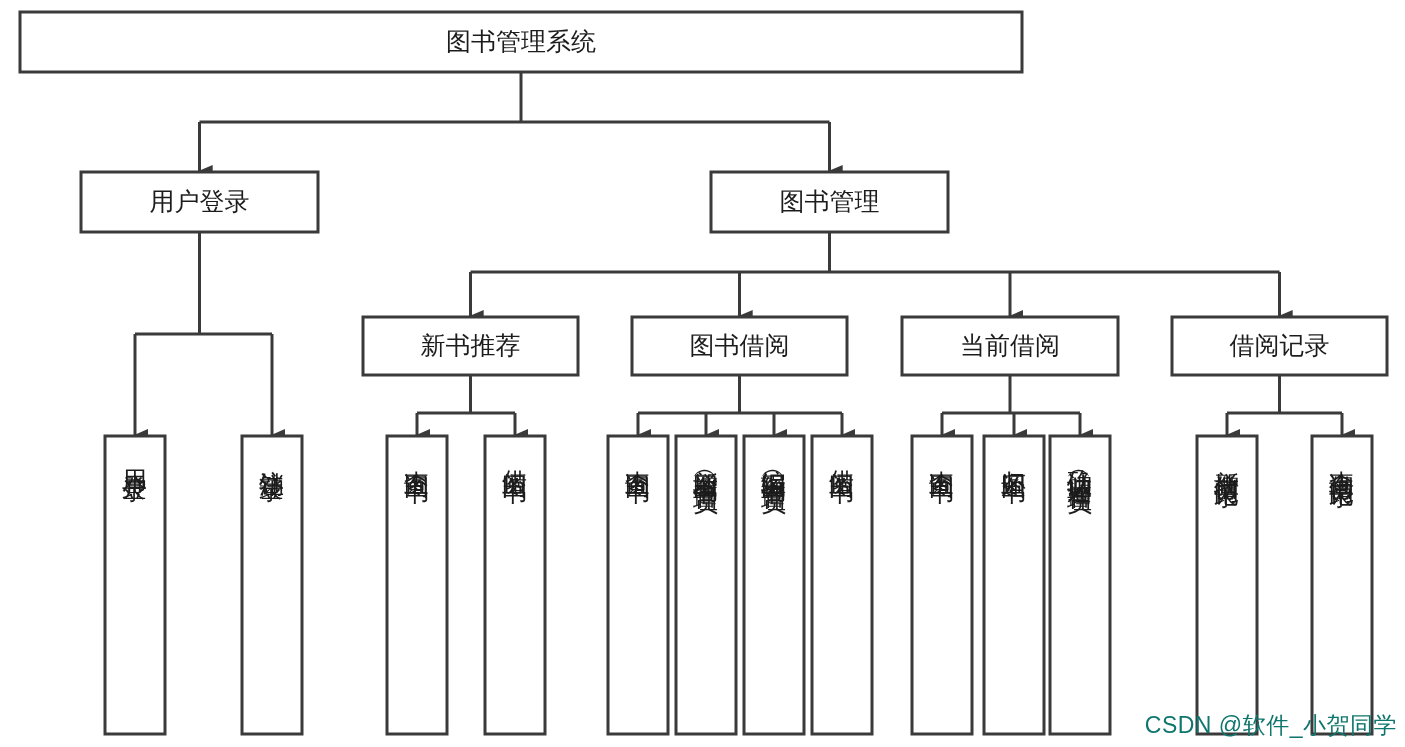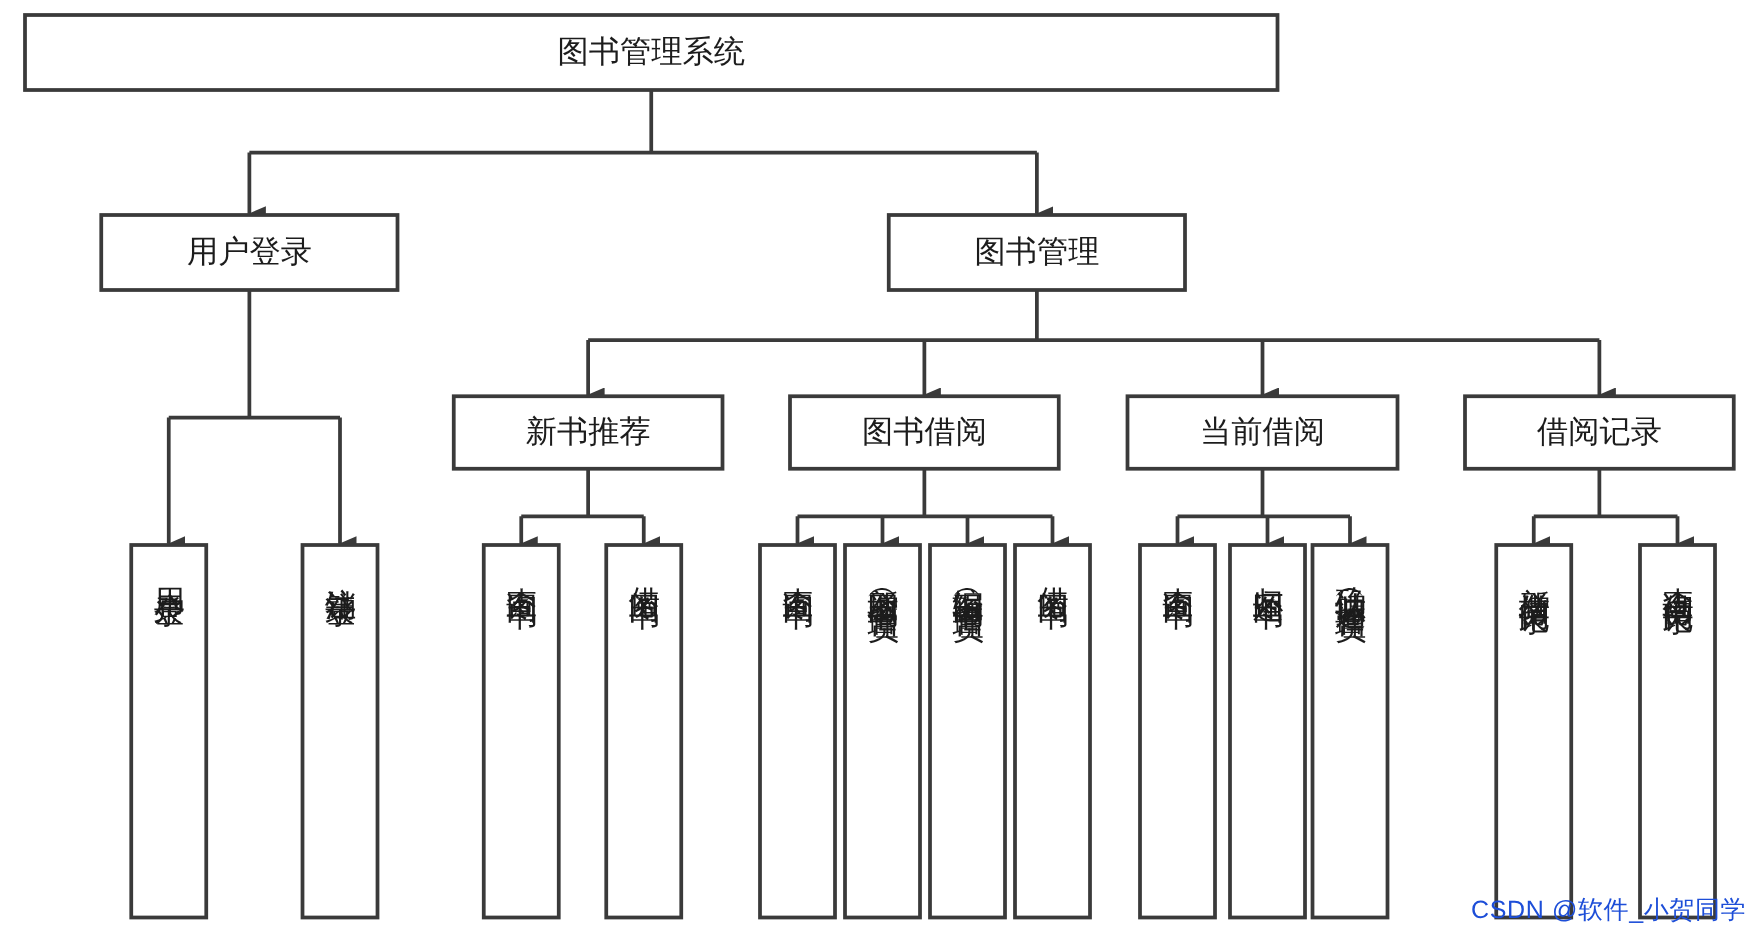--- a/index.html
+++ b/index.html
@@ -63,22 +63,22 @@
     line-height: 1.12;
     color: #1c1c1c;
     letter-spacing: 3px;
     white-space: nowrap;
   }
   .watermark {
     position: absolute;
     right: 8px;
     bottom: 6px;
     font-family: "Liberation Sans", "DejaVu Sans", sans-serif;
-    font-size: 20px;
-    color: #1d4ed8;
+    font-size: 23px;
+    color: #0f766e;
     white-space: nowrap;
     letter-spacing: 0.5px;
   }
 </style>
 </head>
 <body>
 
 <div id="diagram-root">
 
   <svg id="flow" viewBox="0 0 1405 747">

